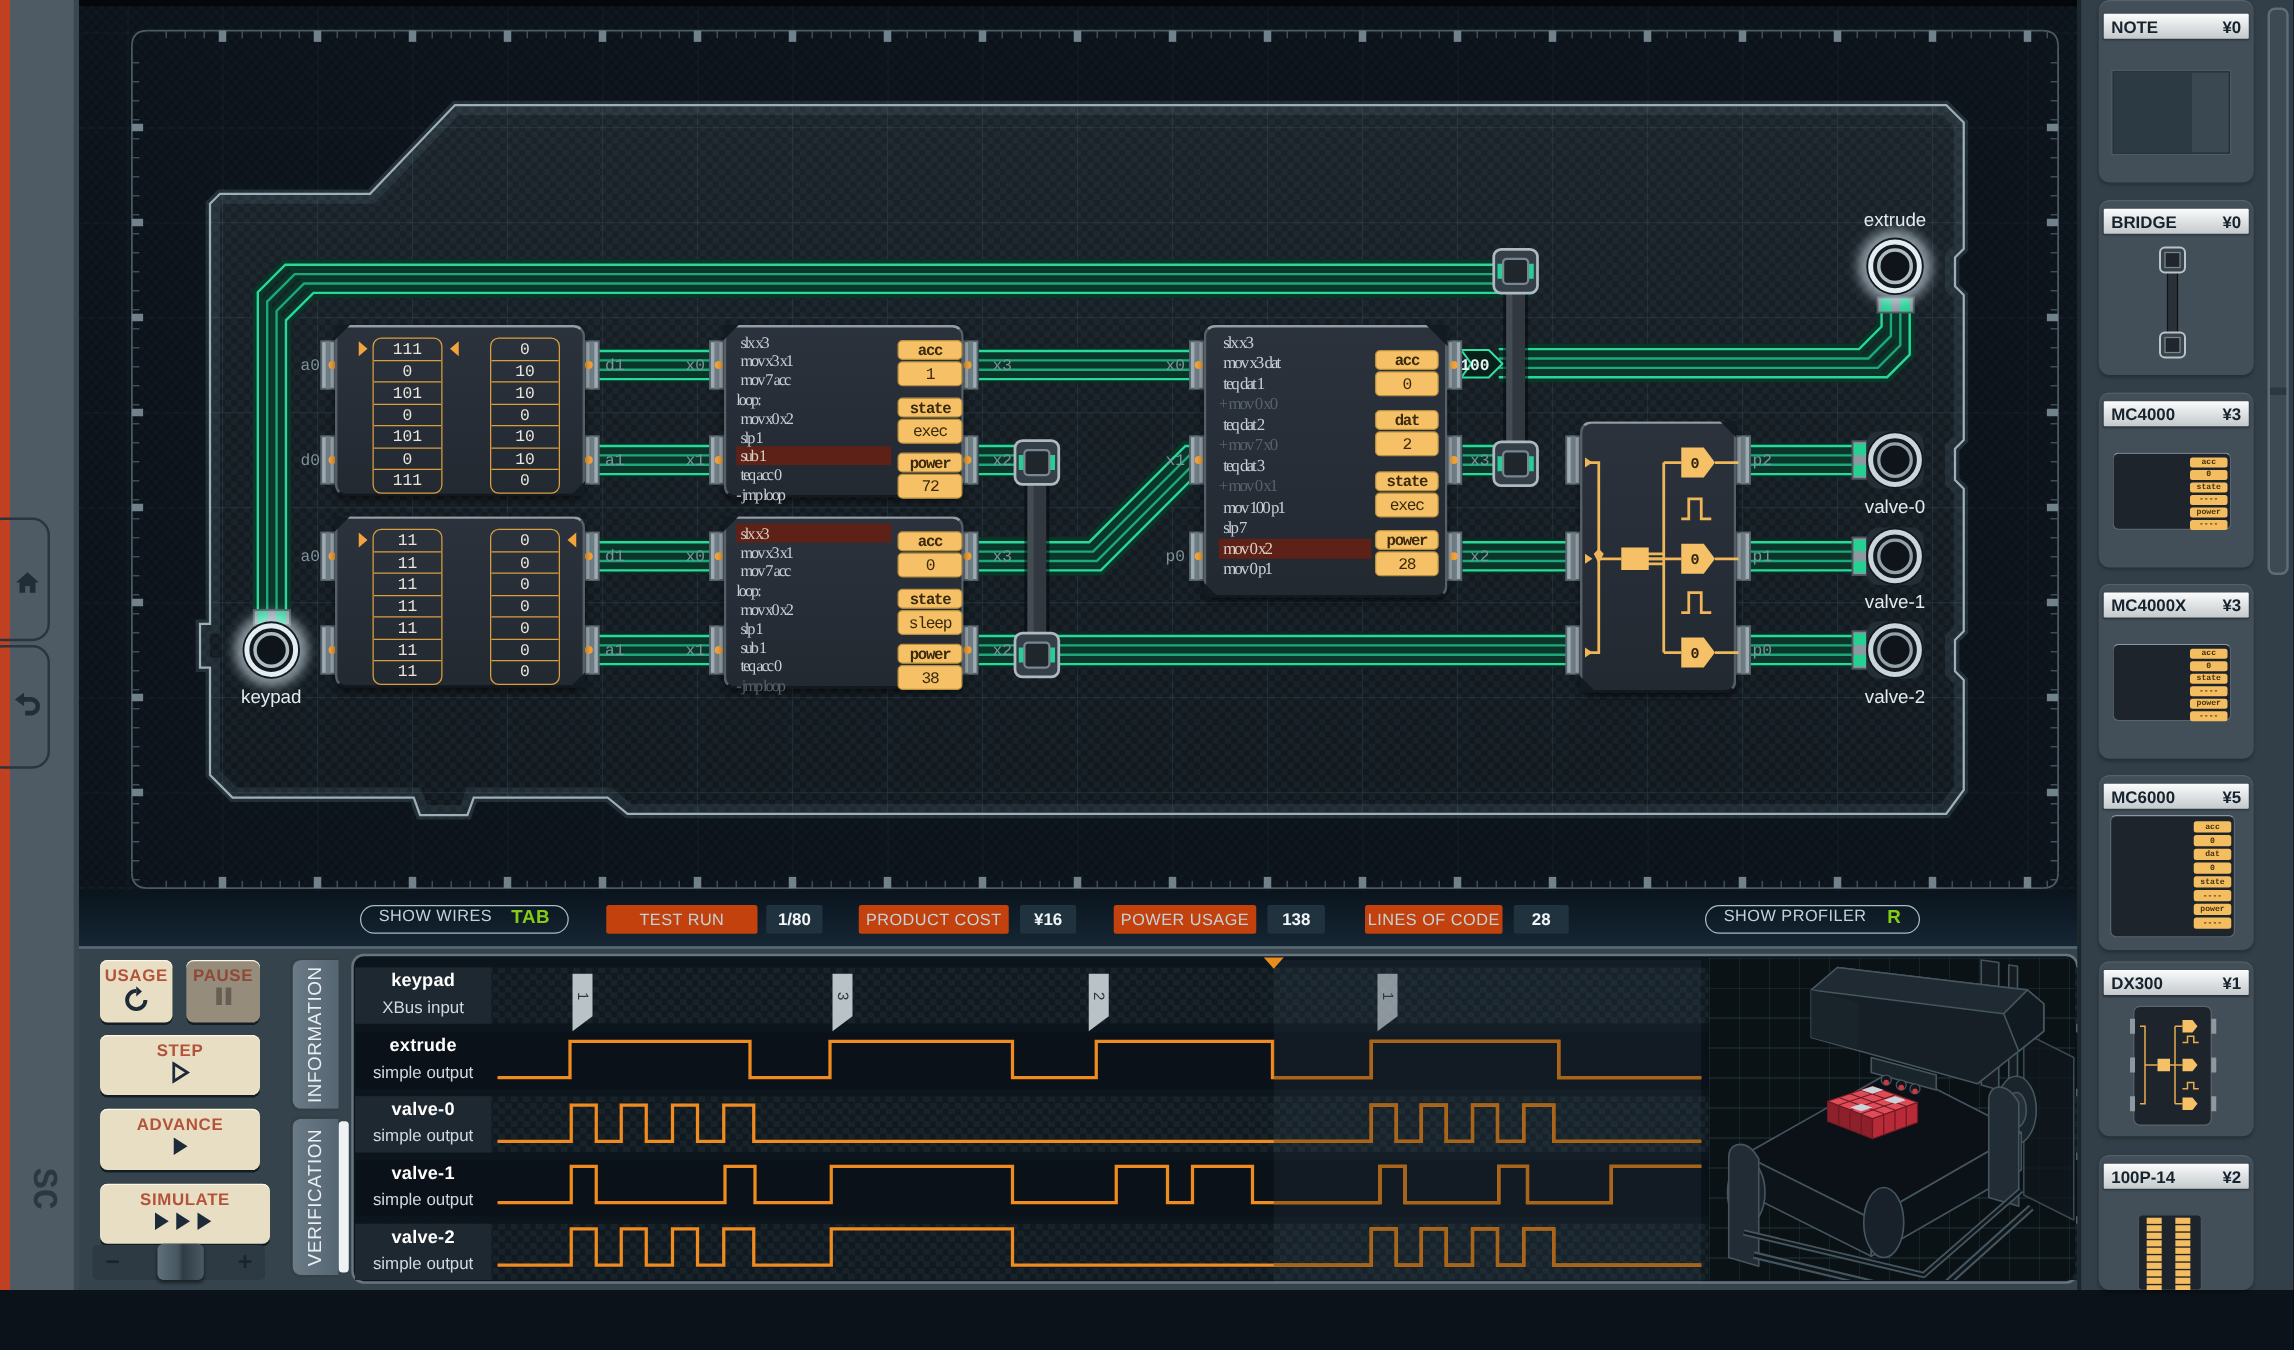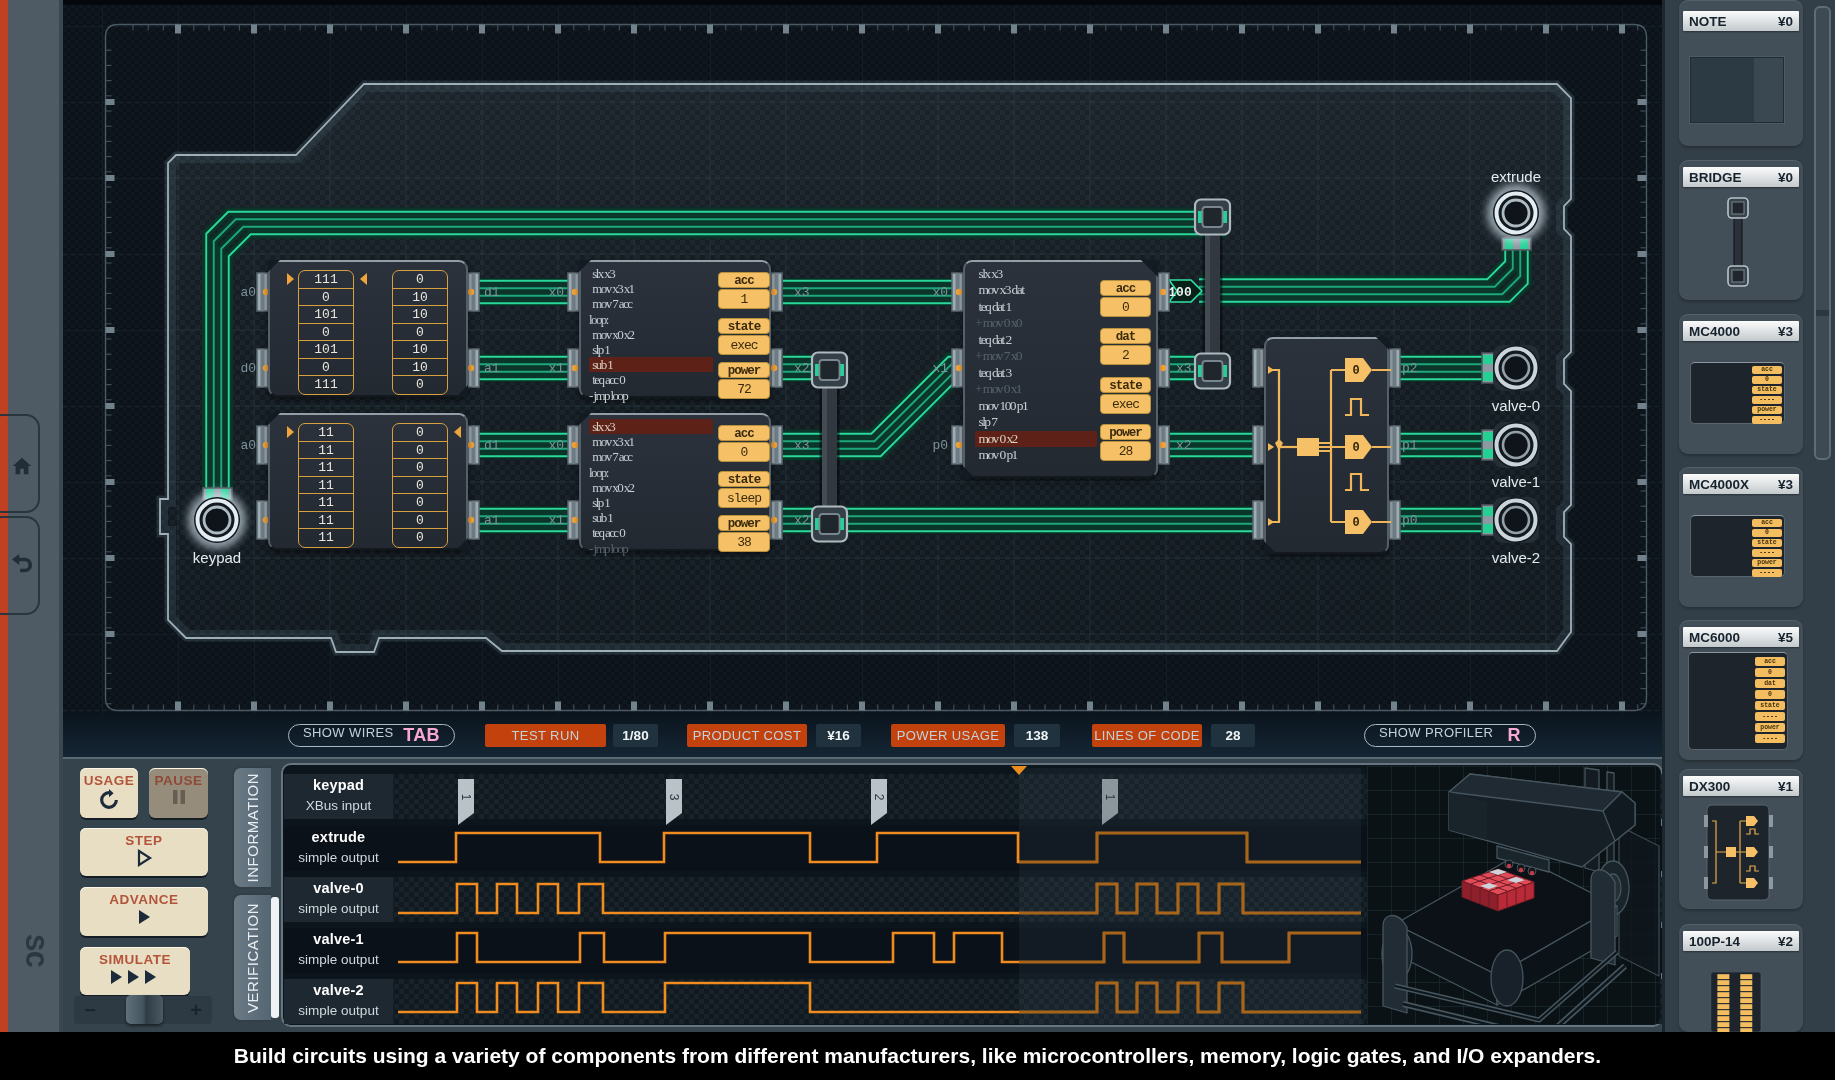--- a/index.html
+++ b/index.html
@@ -27,21 +27,21 @@
 .mcol{position:absolute;width:56px;border:1.5px solid #d99f3f;border-radius:7px;overflow:hidden}
 .mcell{height:17.57px;border-bottom:1.5px solid #d99f3f;color:#eae6dc;font:13px "Liberation Mono",monospace;
 text-align:center;line-height:17px}
 .mcell:last-child{border-bottom:none}
 .tri-r{position:absolute;width:0;height:0;border-left:7px solid #f2a43c;border-top:6px solid transparent;border-bottom:6px solid transparent}
 .tri-l{position:absolute;width:0;height:0;border-right:7px solid #f2a43c;border-top:6px solid transparent;border-bottom:6px solid transparent}
 .wl{position:absolute;font:13px "Liberation Mono",monospace;color:#7e929b}
 .tl{position:absolute;width:120px;text-align:center;font:15px "Liberation Sans",sans-serif;color:#e3ebef}
 .pill{position:absolute;top:724px;height:23px;border:1.5px solid #a9bac3;border-radius:12px;
 display:flex;align-items:flex-start;justify-content:space-between;padding:0 14px;color:#c2d2da;font-size:13px;letter-spacing:0.4px}
-.pill b{color:#f9a8d4;font-size:18px}
+.pill b{color:#84cc16;font-size:15px}
 .seg1{position:absolute;top:724px;height:23px;background:#c2410c;color:#c3d2da;font-size:13px;letter-spacing:0.4px;
 text-align:center;line-height:23px;border-radius:2px}
 .seg2{position:absolute;top:724px;height:23px;background:#20323e;color:#f0f5f8;font-size:13.5px;font-weight:bold;
 text-align:center;line-height:23px;border-radius:2px}
 .band{position:absolute;left:284px;width:1379px;height:45px;background:#0a1118}
 .band.chk{left:284px;background-color:#10191f;
 background-image:conic-gradient(rgba(180,210,230,0.05) 25%,transparent 0 50%,rgba(180,210,230,0.05) 0 75%,transparent 0);
 background-size:10px 10px}
 .wlabel{position:absolute;left:284px;width:109px;height:45px;text-align:center;color:#fff;padding-top:1px}
 .wlabel.boxed{background:#1d2830}
@@ -1025,21 +1025,21 @@
       <div class="bi"><svg width="18" height="18" viewBox="0 0 18 18">
           <polygon points="4,2 15,9 4,16" fill="none" stroke="#1c2a3a" stroke-width="2.2"></polygon>
         </svg></div>
     </div>
     <div class="btn" style="left:80px;top:887px;width:128px;height:49px">
       <div class="bl">ADVANCE</div>
       <div class="bi"><svg width="18" height="18" viewBox="0 0 18 18">
           <polygon points="4,2 15,9 4,16" fill="#1c2a3a"></polygon>
         </svg></div>
     </div>
-    <div class="btn" style="left:80px;top:947px;width:110px;height:48px">
+    <div class="btn" style="left:80px;top:947px;width:136px;height:48px">
       <div class="bl">SIMULATE</div>
       <div class="bi"><svg width="52" height="18" viewBox="0 0 52 18">
           <polygon points="2,2 13,9 2,16" fill="#1c2a3a"></polygon>
           <polygon points="19,2 30,9 19,16" fill="#1c2a3a"></polygon>
           <polygon points="36,2 47,9 36,16" fill="#1c2a3a"></polygon>
         </svg></div>
     </div>
     <div class="abs" style="left:74px;top:996px;width:138px;height:28px;background:#2d3a44;border-radius:4px"></div>
     <div class="abs" style="left:80px;top:998px;width:20px;height:24px;color:#1a242e;font-size:20px;font-weight:bold;text-align:center;line-height:24px">−</div>
     <div class="abs" style="left:186px;top:998px;width:20px;height:24px;color:#1a242e;font-size:20px;font-weight:bold;text-align:center;line-height:24px">+</div>
@@ -1166,13 +1166,12 @@
     <div class="abs" style="left:-12px;top:414px;width:52px;height:99px;border:2px solid #2a353d;border-radius:14px"></div>
     <div class="abs" style="left:-12px;top:516px;width:52px;height:99px;border:2px solid #2a353d;border-radius:14px"></div>
     <svg class="abs" style="left:11px;top:455px" width="22" height="22" viewBox="0 0 24 24">
 <path d="M12 3 L22 12 H19 V21 H14 V15 H10 V21 H5 V12 H2 Z" fill="#212d37"></path>
     </svg>
     <svg class="abs" style="left:11px;top:554px" width="22" height="22" viewBox="0 0 24 24">
 <path d="M6 6 H15 a6 6 0 0 1 0 12 H10" fill="none" stroke="#212d37" stroke-width="4"></path>
 <polygon points="9,0 9,12 1,6" fill="#212d37"></polygon>
     </svg>
     <div class="abs" style="left:4px;top:922px;width:58px;height:58px;color:#2b3741;font:bold 28px 'Liberation Mono',monospace;transform:rotate(90deg);text-align:center;line-height:58px;letter-spacing:0">SC</div>
-    <div id="caption">Build circuits using a variety of components from different manufacturers, like microcontrollers, memory, logic gates, and I/O expanders.</div>
   </div>
 </body></html>

